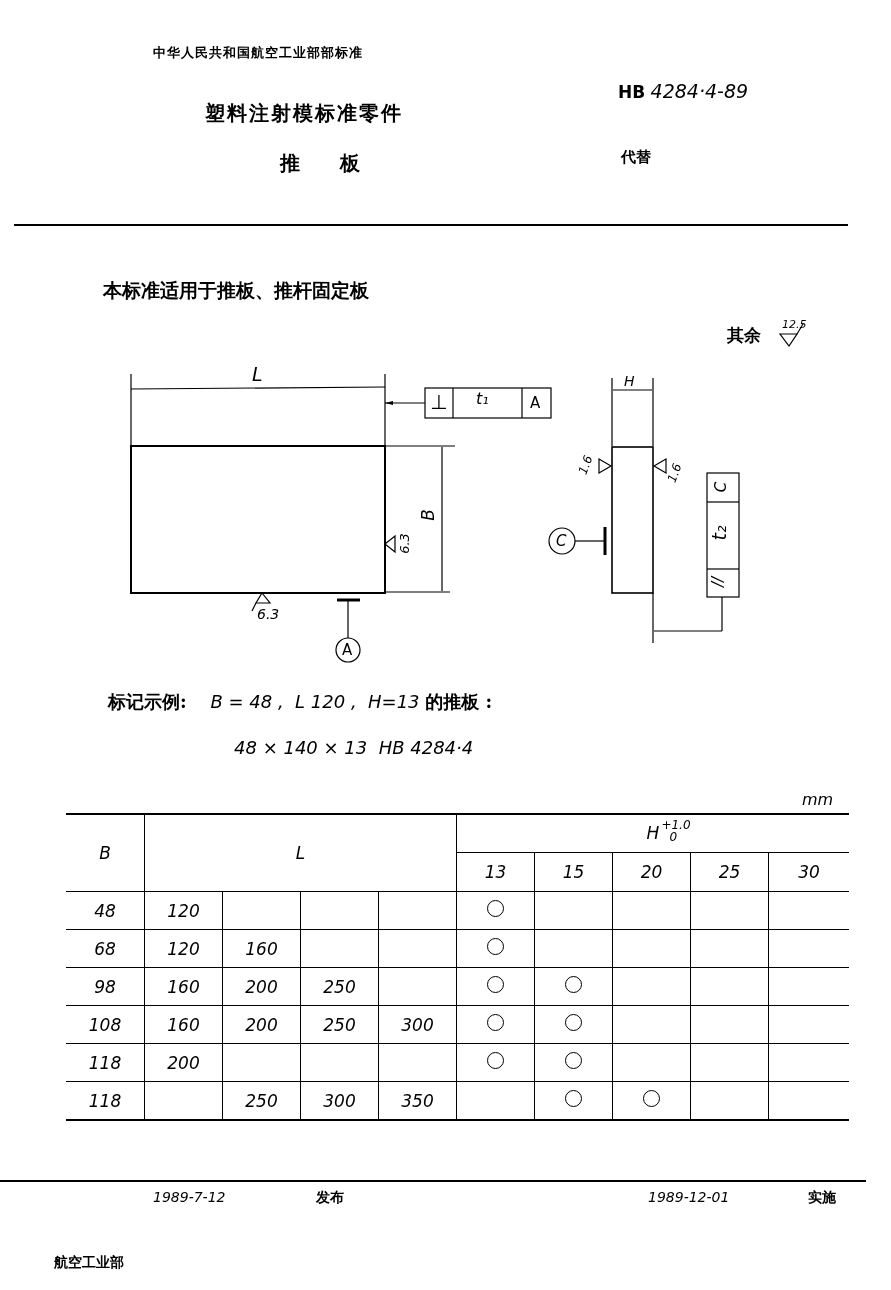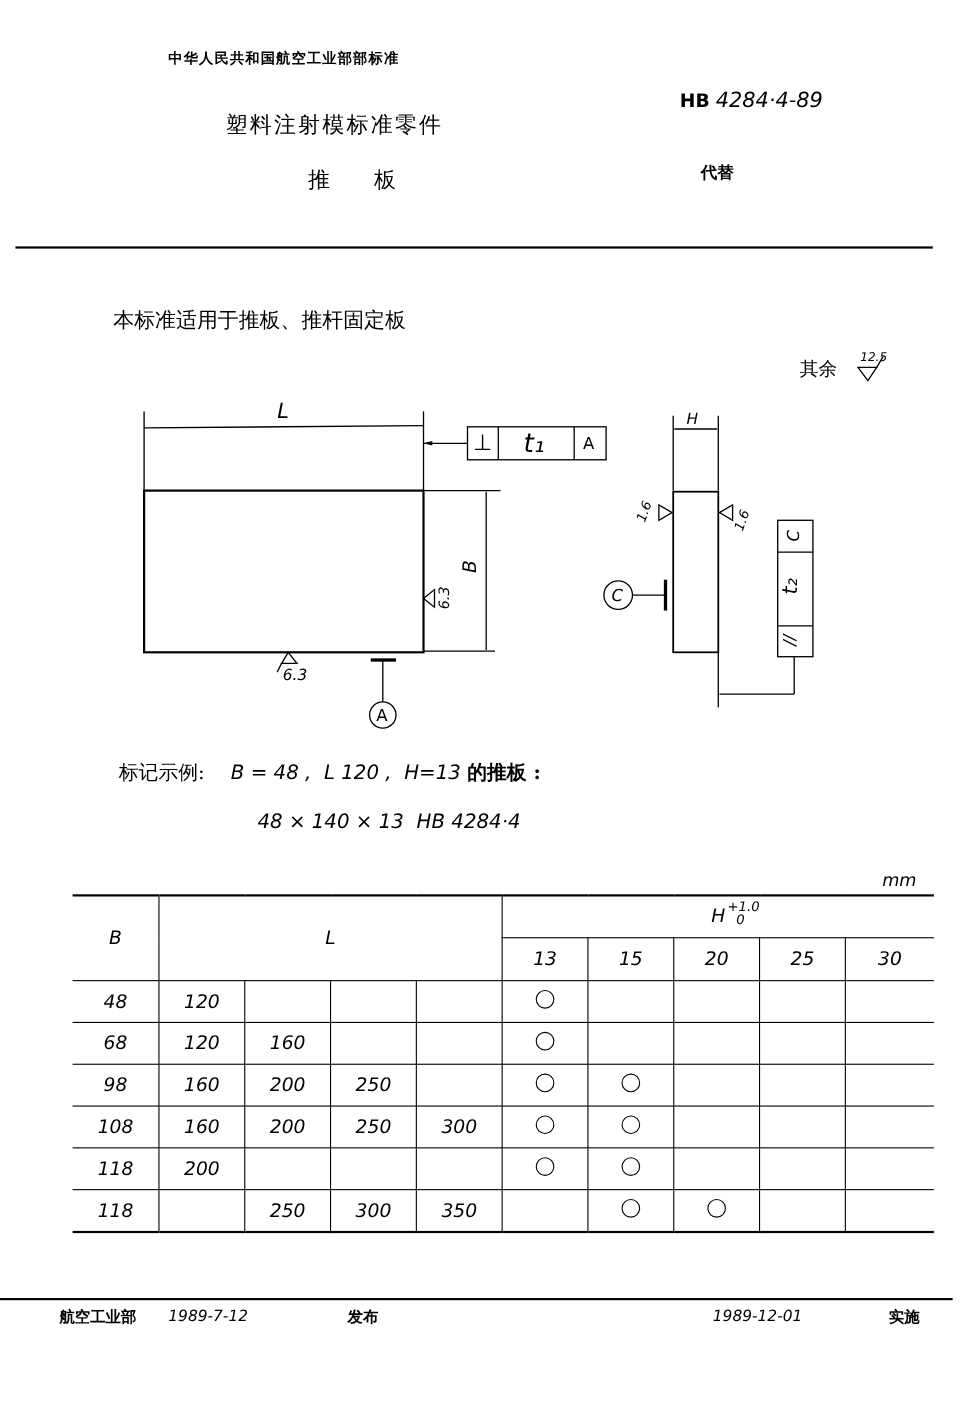--- a/index.html
+++ b/index.html
@@ -1,21 +1,21 @@
 <!DOCTYPE html>
 <html><head>
 <meta charset="utf-8">
 <style>
   html, body { margin:0; padding:0; background:#ffffff; }
   body { width:891px; height:1290px; position:relative; overflow:hidden; color:#000;
          font-family:"DejaVu Sans", sans-serif; }
   .abs { position:absolute; }
   .bold { font-weight:bold; }
   .ital { font-family:"DejaVu Sans", sans-serif; font-style:italic; }
-  .hand { font-family:"DejaVu Serif", serif; }
+  .hand { font-family:"DejaVu Serif", serif;font-weight:bold; }
   .rule { position:absolute; background:#000; }
   svg { position:absolute; left:0; top:0; }
   table.spec { position:absolute; left:66px; top:813px; border-collapse:collapse; }
   table.spec td { border:1px solid #000; text-align:center; font-style:italic;
                   font-family:"DejaVu Sans", sans-serif; font-size:17px; height:37px; padding:0; }
   table.spec tr:first-child td { border-top:2px solid #000; }
   table.spec tr:last-child td { border-bottom:2px solid #000; }
   table.spec td.first { border-left:none; }
   table.spec td.last { border-right:none; }
   .circle { display:inline-block; width:15px; height:15px; border:1.5px solid #000; border-radius:50%; }
@@ -24,21 +24,21 @@
 </head>
 <body>
 
 <div class="abs bold" style="left:153px; top:44px; font-size:13px; letter-spacing:1px;">中华人民共和国航空工业部部标准</div>
 <div class="abs hand" style="left:205px; top:100px; font-size:20px; letter-spacing:2px;">塑料注射模标准零件</div>
 <div class="abs hand" style="left:280px; top:150px; font-size:20px;">推　　板</div>
 <div class="abs" style="left:618px; top:80px; font-size:17px;">
   <span class="bold">HB</span>
   <span class="ital" style="font-size:19px;">4284·4-89</span>
 </div>
-<div class="abs bold" style="left:621px; top:148px; font-size:15px;margin-left:16px;">代替</div>
+<div class="abs bold" style="left:621px; top:148px; font-size:15px;">代替</div>
 <div class="rule" style="left:14px; top:224px; width:834px; height:2px;"></div>
 
 <div class="abs hand" style="left:103px; top:278px; font-size:19px;">本标准适用于推板、推杆固定板</div>
 <div class="abs hand" style="left:727px; top:324px; font-size:17px;">
   <span>其余</span>
 </div>
 <div class="abs ital" style="left:782px; top:318px; font-size:11px;">12.5</div>
 
 <svg width="891" height="700">
   <g stroke="#000" fill="none" stroke-width="1.2">
@@ -90,21 +90,21 @@
     <line x1="707" y1="502" x2="739" y2="502"></line>
     <line x1="707" y1="569" x2="739" y2="569"></line>
   </g>
   <g fill="#000">
     <polygon points="385,403 393,401 393,405"></polygon>
   </g>
 </svg>
 
 <div class="abs ital" style="left:252px; top:363px; font-size:19px;">L</div>
 <div class="abs" style="left:430px; top:390px; font-size:20px;">⊥</div>
-<div class="abs ital" style="left:476px; top:389px; font-size:24px;">t₁</div>
+<div class="abs ital" style="left:476px; top:389px; font-size:16px;">t₁</div>
 <div class="abs" style="left:530px; top:394px; font-size:15px;">A</div>
 <div class="abs ital" style="left:422px; top:505px; font-size:17px; transform:rotate(-90deg);">B</div>
 <div class="abs ital" style="left:394px; top:536px; font-size:13px; transform:rotate(-90deg);">6.3</div>
 <div class="abs ital" style="left:257px; top:606px; font-size:14px;">6.3</div>
 <div class="abs" style="left:342px; top:641px; font-size:15px;">A</div>
 <div class="abs ital" style="left:624px; top:373px; font-size:14px;">H</div>
 <div class="abs ital" style="left:576px; top:458px; font-size:12px; transform:rotate(-70deg);">1.6</div>
 <div class="abs ital" style="left:665px; top:466px; font-size:12px; transform:rotate(-70deg);">1.6</div>
 <div class="abs ital" style="left:556px; top:532px; font-size:15px;">C</div>
 <div class="abs ital" style="left:716px; top:478px; font-size:15px; transform:rotate(-90deg);">C</div>
@@ -204,17 +204,17 @@
     <td></td>
         <td><span class="circle"></span></td>
         <td><span class="circle"></span></td>
         <td></td>
         <td class="last"></td>
   </tr>
 </tbody>
   </table>
 
 <div class="rule" style="left:0; top:1180px; width:866px; height:2px;"></div>
-<div class="abs bold" style="left:54px; top:1189px; font-size:14px;">航空工业部</div>
+<div class="abs bold" style="left:54px; top:1254px; font-size:14px;">航空工业部</div>
 <div class="abs ital" style="left:153px; top:1189px; font-size:14px;">1989-7-12</div>
 <div class="abs bold" style="left:316px; top:1189px; font-size:14px;">发布</div>
 <div class="abs ital" style="left:648px; top:1189px; font-size:14px;">1989-12-01</div>
 <div class="abs bold" style="left:808px; top:1189px; font-size:14px;">实施</div>
 
 </body></html>

